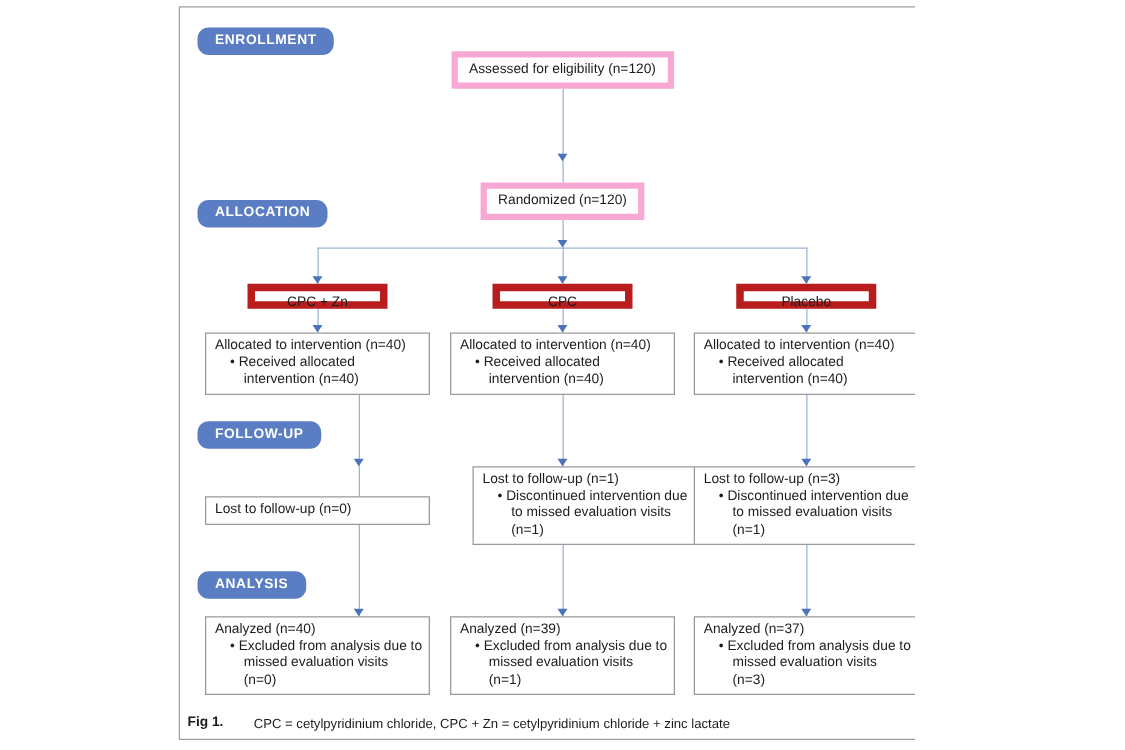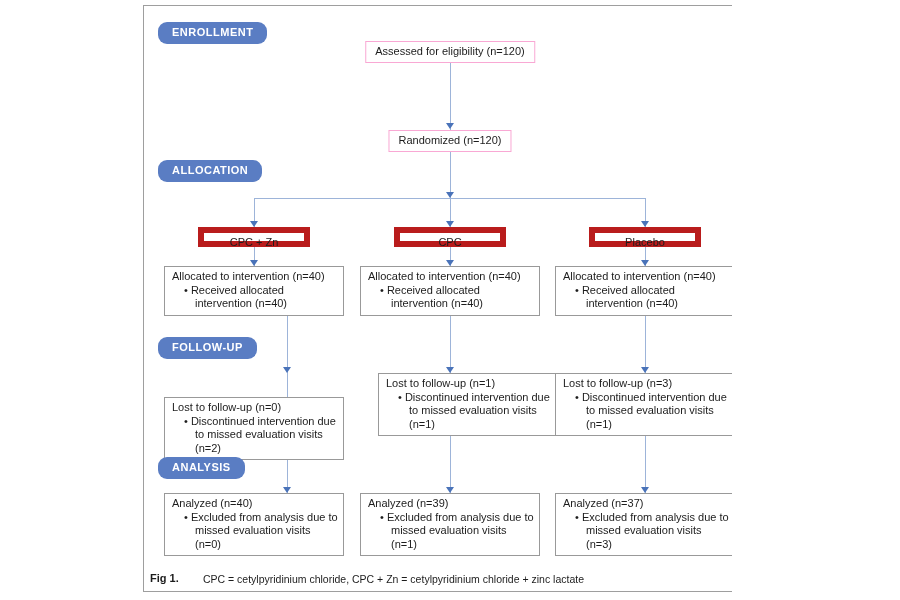--- a/index.html
+++ b/index.html
@@ -60,21 +60,21 @@
     border-left: 4px solid transparent;
     border-right: 4px solid transparent;
     border-top: 6px solid #4a73b9;
     transform: translateX(-50%);
     z-index: 1;
   }
   .tbox {
     position: absolute;
     transform: translateX(-50%);
     background: #ffffff;
-    border: 1px solid #f9a8d4;
+    border: 5px solid #f9a8d4;
     font-size: 11px;
     line-height: 13px;
     padding: 3px 9px 4px 9px;
     white-space: nowrap;
     z-index: 2;
     text-align: center;
   }
   .gbox {
     position: absolute;
     transform: translateX(-50%);
@@ -148,42 +148,41 @@
   <div class="ahead" style="left:450px; top:260px;"></div>
   <div class="ahead" style="left:645px; top:260px;"></div>
   <div class="ahead" style="left:287px; top:367px;"></div>
   <div class="ahead" style="left:450px; top:367px;"></div>
   <div class="ahead" style="left:645px; top:367px;"></div>
   <div class="ahead" style="left:287px; top:487px;"></div>
   <div class="ahead" style="left:450px; top:487px;"></div>
   <div class="ahead" style="left:645px; top:487px;"></div>
 
   <div class="tbox" style="left:450px; top:41px;">Assessed for eligibility (n=120)</div>
-  <div class="tbox" style="left:450px; top:130px;">Randomized (n=120)</div>
+  <div class="tbox" style="left:450px; top:146px;">Randomized (n=120)</div>
 
   <div class="gbox" style="left:254px; top:227px;">CPC + Zn</div>
   <div class="gbox" style="left:450px; top:227px;">CPC</div>
   <div class="gbox" style="left:645px; top:227px;">Placebo</div>
 
   <div class="cbox" style="left:164px; top:266px;">
     <div>Allocated to intervention (n=40)</div>
     <div class="cbox-bullet">Received allocated intervention (n=40)</div>
   </div>
   <div class="cbox" style="left:360px; top:266px;">
     <div>Allocated to intervention (n=40)</div>
     <div class="cbox-bullet">Received allocated intervention (n=40)</div>
   </div>
   <div class="cbox" style="left:555px; top:266px;">
     <div>Allocated to intervention (n=40)</div>
     <div class="cbox-bullet">Received allocated intervention (n=40)</div>
   </div>
 
   <div class="cbox" style="left:164px; top:373px;margin-top:24px;">
     <div>Lost to follow-up (n=0)</div>
-    <div class="cbox-bullet">Discontinued intervention due to missed evaluation visits (n=2)</div>
   </div>
   <div class="cbox" style="left:378px; top:373px;">
     <div>Lost to follow-up (n=1)</div>
     <div class="cbox-bullet">Discontinued intervention due to missed evaluation visits (n=1)</div>
   </div>
   <div class="cbox" style="left:555px; top:373px;">
     <div>Lost to follow-up (n=3)</div>
     <div class="cbox-bullet">Discontinued intervention due to missed evaluation visits (n=1)</div>
   </div>
 

